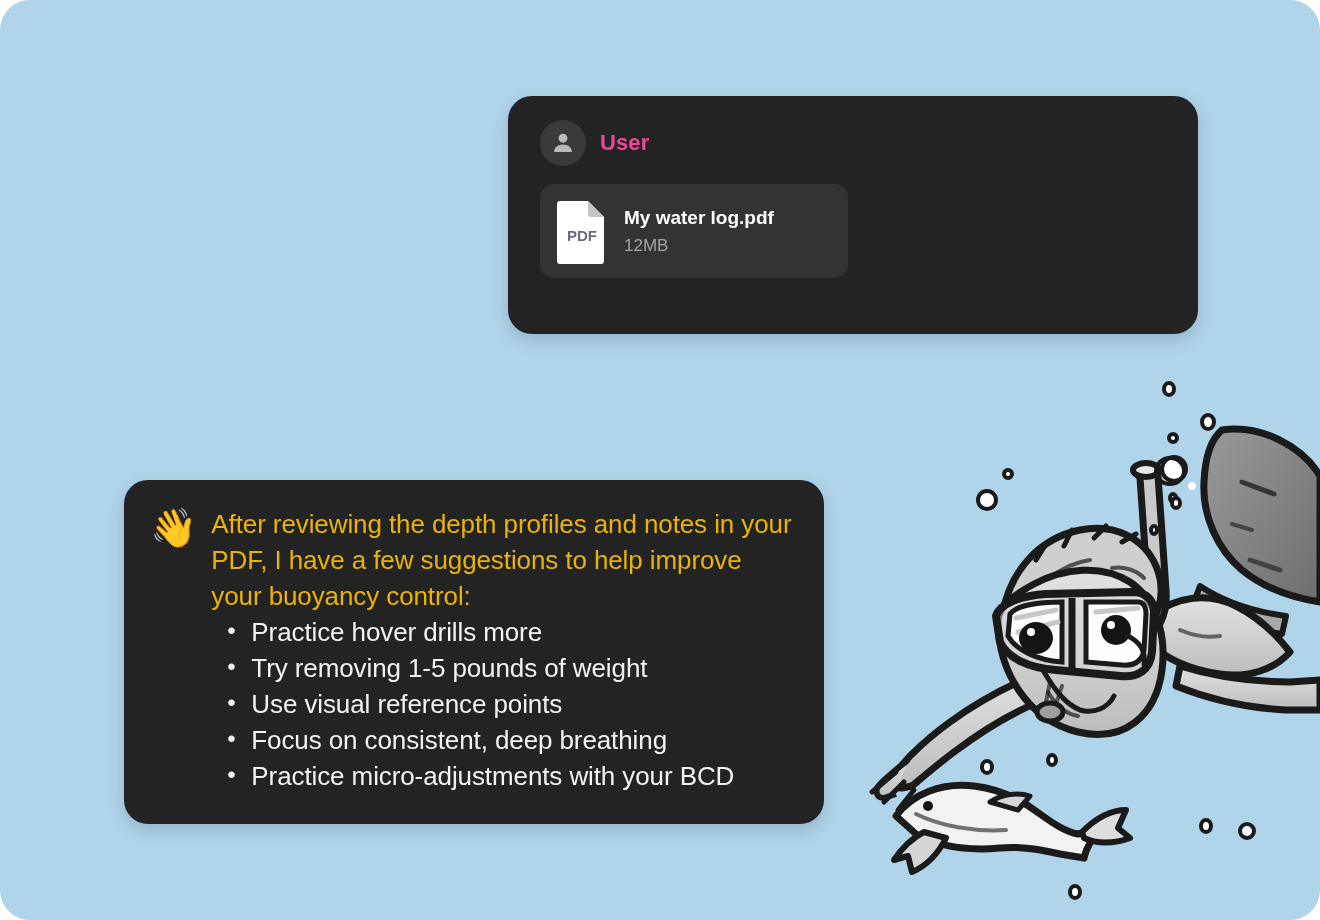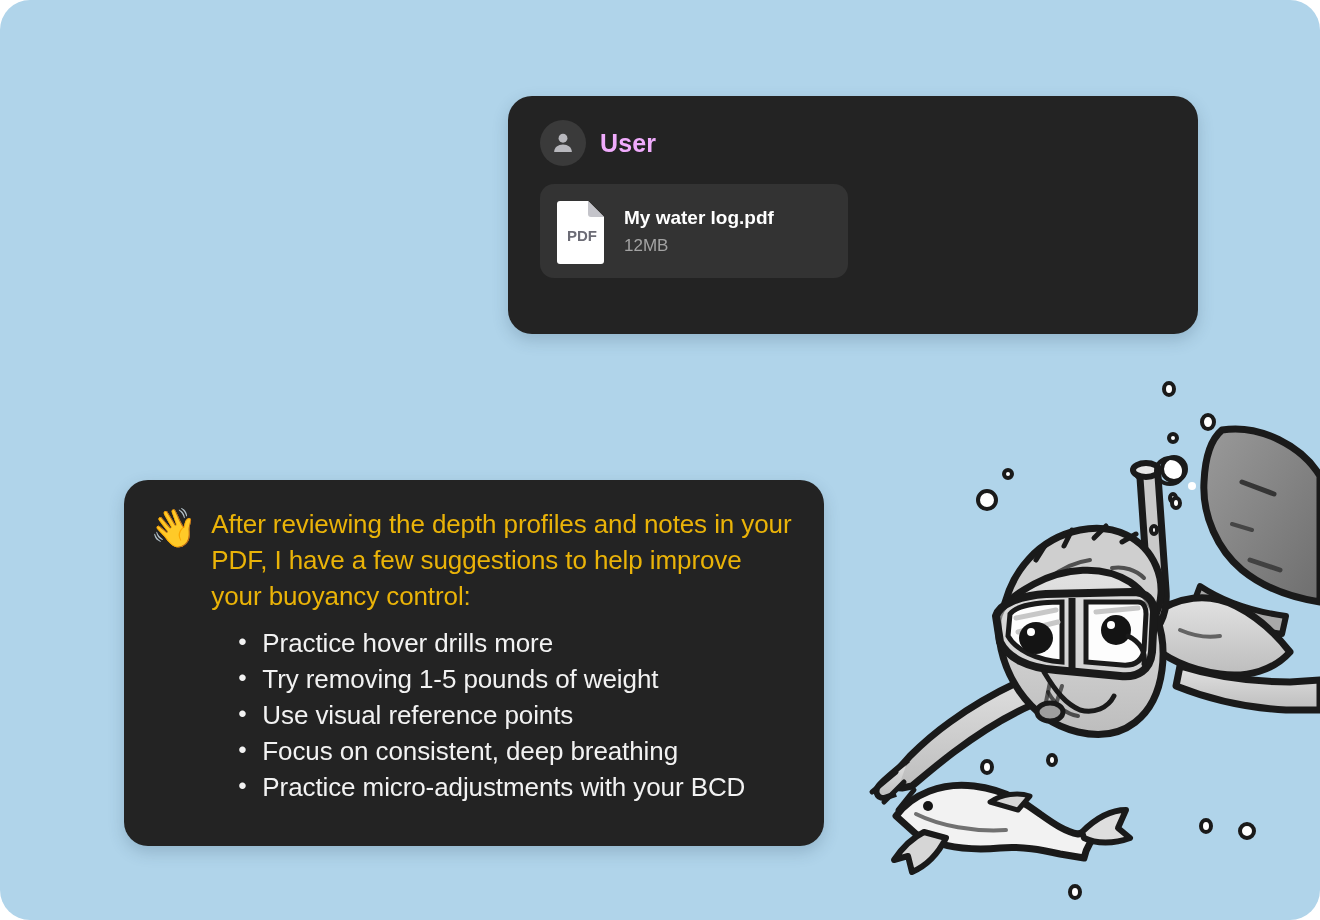--- a/index.html
+++ b/index.html
@@ -65,22 +65,22 @@
     height: 46px;
     border-radius: 50%;
     background: #3a3a3a;
     display: flex;
     align-items: center;
     justify-content: center;
     flex: none;
   }
   .avatar svg { display: block; }
   .user-name {
-    color: #f0abfc;
-    font-size: 25px;
+    color: #ec4899;
+    font-size: 22px;
     font-weight: bold;
     letter-spacing: 0.1px;
     text-align: right;
   }
 
   .attachment {
     display: flex;
     align-items: center;
     gap: 16px;
     background: #333333;
@@ -128,21 +128,21 @@
   }
   .asst-body { flex: 1; min-width: 0; }
   .asst-intro {
     color: #eab308;
     font-size: 26px;
     line-height: 36px;
     letter-spacing: -0.1px;
   }
   .asst-list {
     list-style: none;
-    margin: 11px;
+    margin: 0;
     padding: 0 0 0 16px;
   }
   .asst-list li {
     position: relative;
     color: #f2f2f2;
     font-size: 26px;
     line-height: 36px;
     letter-spacing: -0.1px;
     padding-left: 24px;
   }

